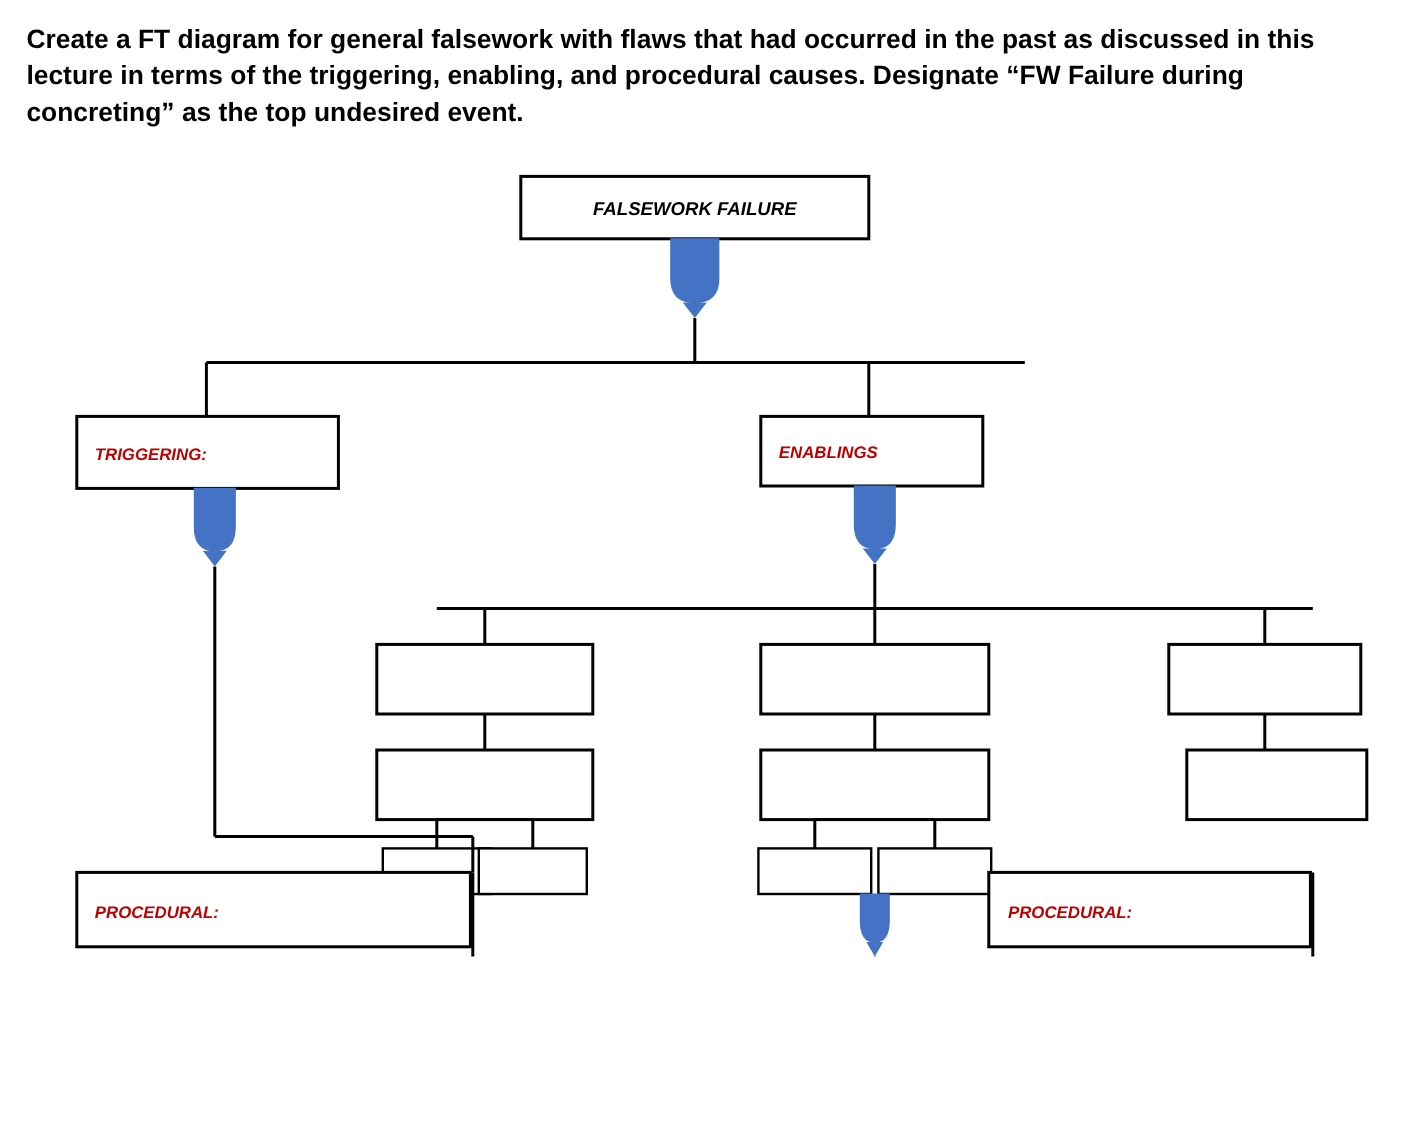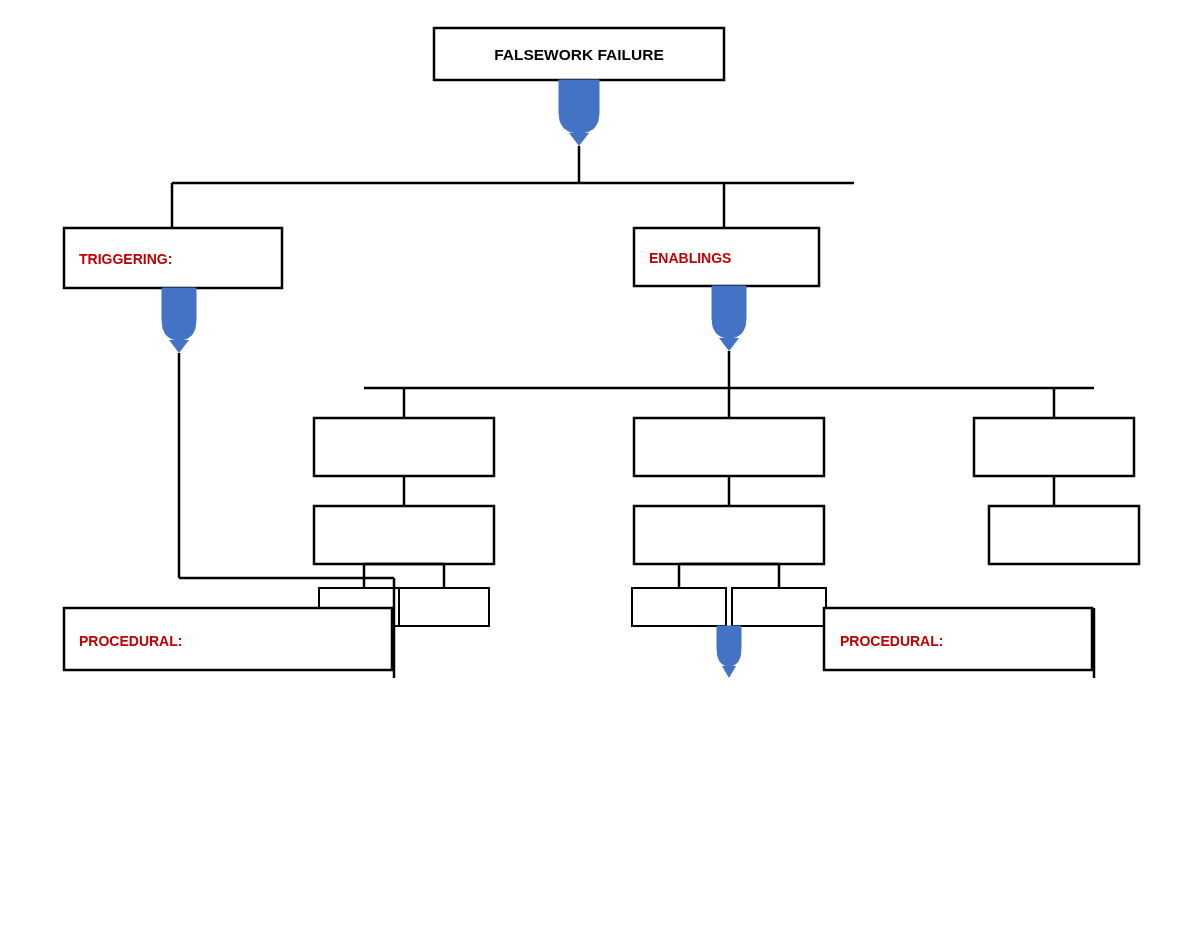--- a/index.html
+++ b/index.html
@@ -27,36 +27,38 @@
       max-width: 1140px;
       margin-bottom: 28px;
     }
 
     
     .diagram-area {
       position: relative;
       width: 1140px;
       height: 660px;
       margin: 0 auto;
+      font-style: italic;
     }
 
     svg.ft-diagram {
       position: absolute;
       top: 0;
       left: 0;
       width: 100%;
       height: 100%;
     }
 
   </style>
 </head>
 <body>
 
 <div class="page">
 
+  <div class="question-text">Create a FT diagram for general falsework with flaws that had occurred in the past as discussed in this lecture in terms of the triggering, enabling, and procedural causes. Designate “FW Failure during concreting” as the top undesired event.</div>
 
   <div class="diagram-area">
     <svg class="ft-diagram" viewBox="0 0 1140 660" xmlns="http://www.w3.org/2000/svg">
 
       <rect x="410" y="10" width="290" height="52" fill="white" stroke="black" stroke-width="2.5"></rect>
       <text x="555" y="42" text-anchor="middle" font-family="Arial" font-size="15.5" font-weight="bold" fill="black">FALSEWORK FAILURE</text>
 
       <g>
 
         <path d="M535,62 L535,95 Q535,115 555,115 Q575,115 575,95 L575,62 Z" fill="#4472C4" stroke="#4472C4"></path>

